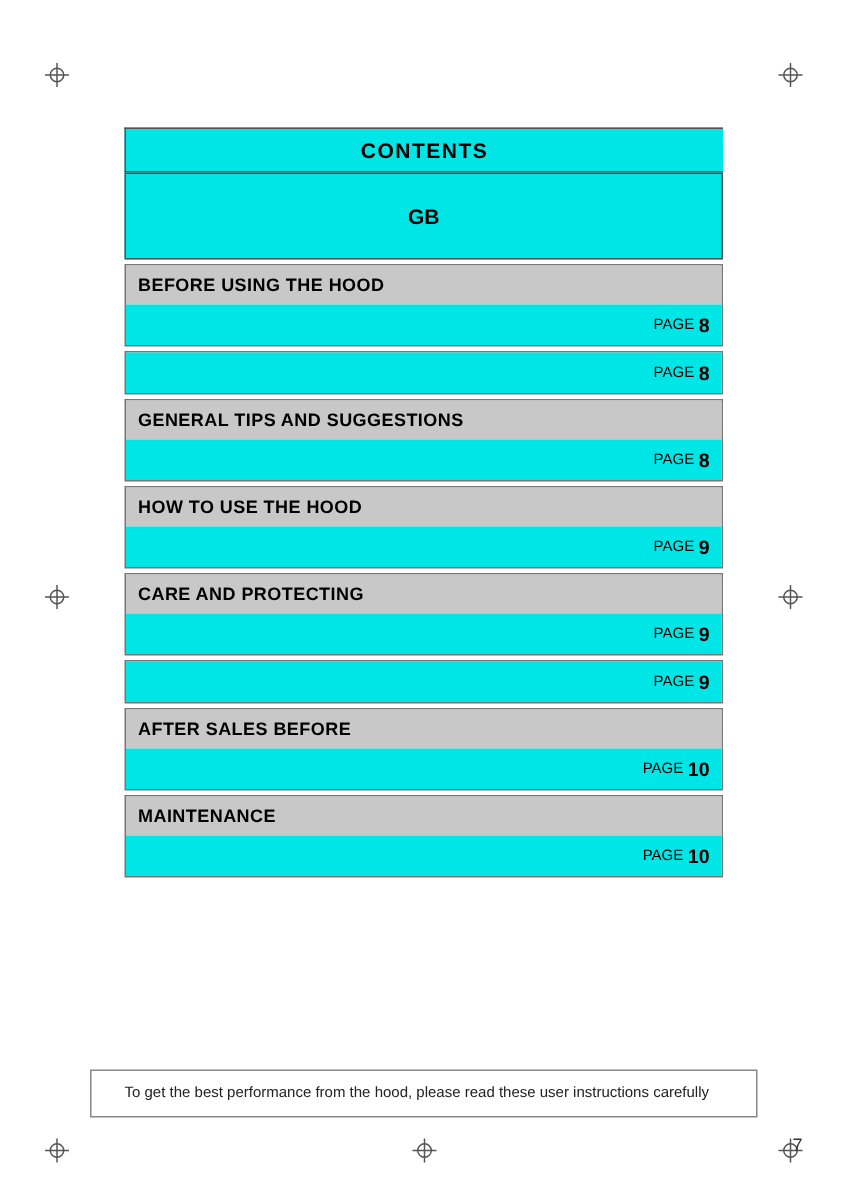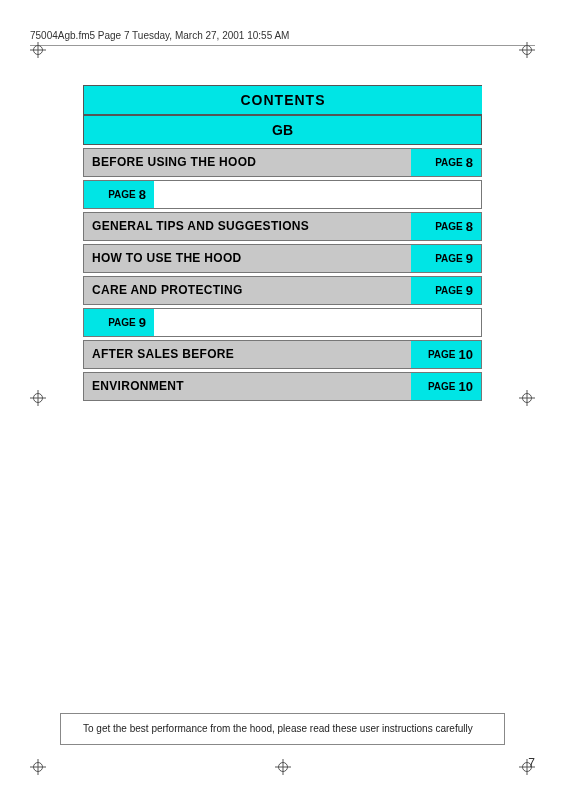--- a/index.html
+++ b/index.html
@@ -91,35 +91,36 @@
       font-size: 14px;
       font-weight: bold;
       color: #000;
       text-align: center;
       letter-spacing: 1px;
       border: 1.5px solid #555;
       border-right: none;
     }
     .contents-gb {
       background: #00e5e5;
-      padding: 6px 10px;
+      padding: 20px 10px;
       font-size: 14px;
       font-weight: bold;
       color: #000;
       text-align: center;
       border: 1.5px solid #555;
       min-width: 38px;
     }
 
     
     .toc-row {
       display: flex;
       align-items: stretch;
       margin-bottom: 3px;
       border: 1.5px solid #777;
+      flex-direction: column;
     }
     .toc-label {
       background: #c8c8c8;
       flex: 1;
       padding: 6px 8px;
       font-size: 12px;
       font-weight: bold;
       color: #000;
       letter-spacing: 0.3px;
     }
@@ -131,21 +132,21 @@
       color: #000;
       text-align: right;
       min-width: 70px;
       display: flex;
       align-items: center;
       justify-content: flex-end;
       white-space: nowrap;
     }
     .toc-page .page-word {
       font-size: 10px;
-      font-weight: bold;
+      font-weight: normal;
       margin-right: 3px;
       text-align: right;
     }
     .toc-page .page-num {
       font-size: 13px;
       font-weight: bold;
     }
 
     
     .bottom-box {
@@ -167,23 +168,20 @@
       right: 30px;
       font-size: 12px;
       color: #333;
     }
   </style>
 </head>
 <body>
 
 <div class="page-container">
 
-  <div class="header-line">
-    <span>75004Agb.fm5  Page 7  Tuesday, March 27, 2001  10:55 AM</span>
-  </div>
 
   <div class="crosshair" style="top:42px; left:30px;">
     <div class="crosshair-circle"></div>
   </div>
 
   <div class="crosshair" style="top:42px; right:30px;">
     <div class="crosshair-circle"></div>
   </div>
 
   <div class="crosshair" style="top:390px; left:30px;">
@@ -261,21 +259,21 @@
 
     <div class="toc-row">
       <div class="toc-label">AFTER SALES BEFORE</div>
       <div class="toc-page">
         <span class="page-word">PAGE</span>
         <span class="page-num">10</span>
       </div>
     </div>
 
     <div class="toc-row">
-      <div class="toc-label">ENVIRONMENT</div>
+      <div class="toc-label">MAINTENANCE</div>
       <div class="toc-page">
         <span class="page-word">PAGE</span>
         <span class="page-num">10</span>
       </div>
     </div>
 
   </div>
 
   <div class="bottom-box">
     <span>To get the best performance from the hood, please read these user instructions carefully</span>

